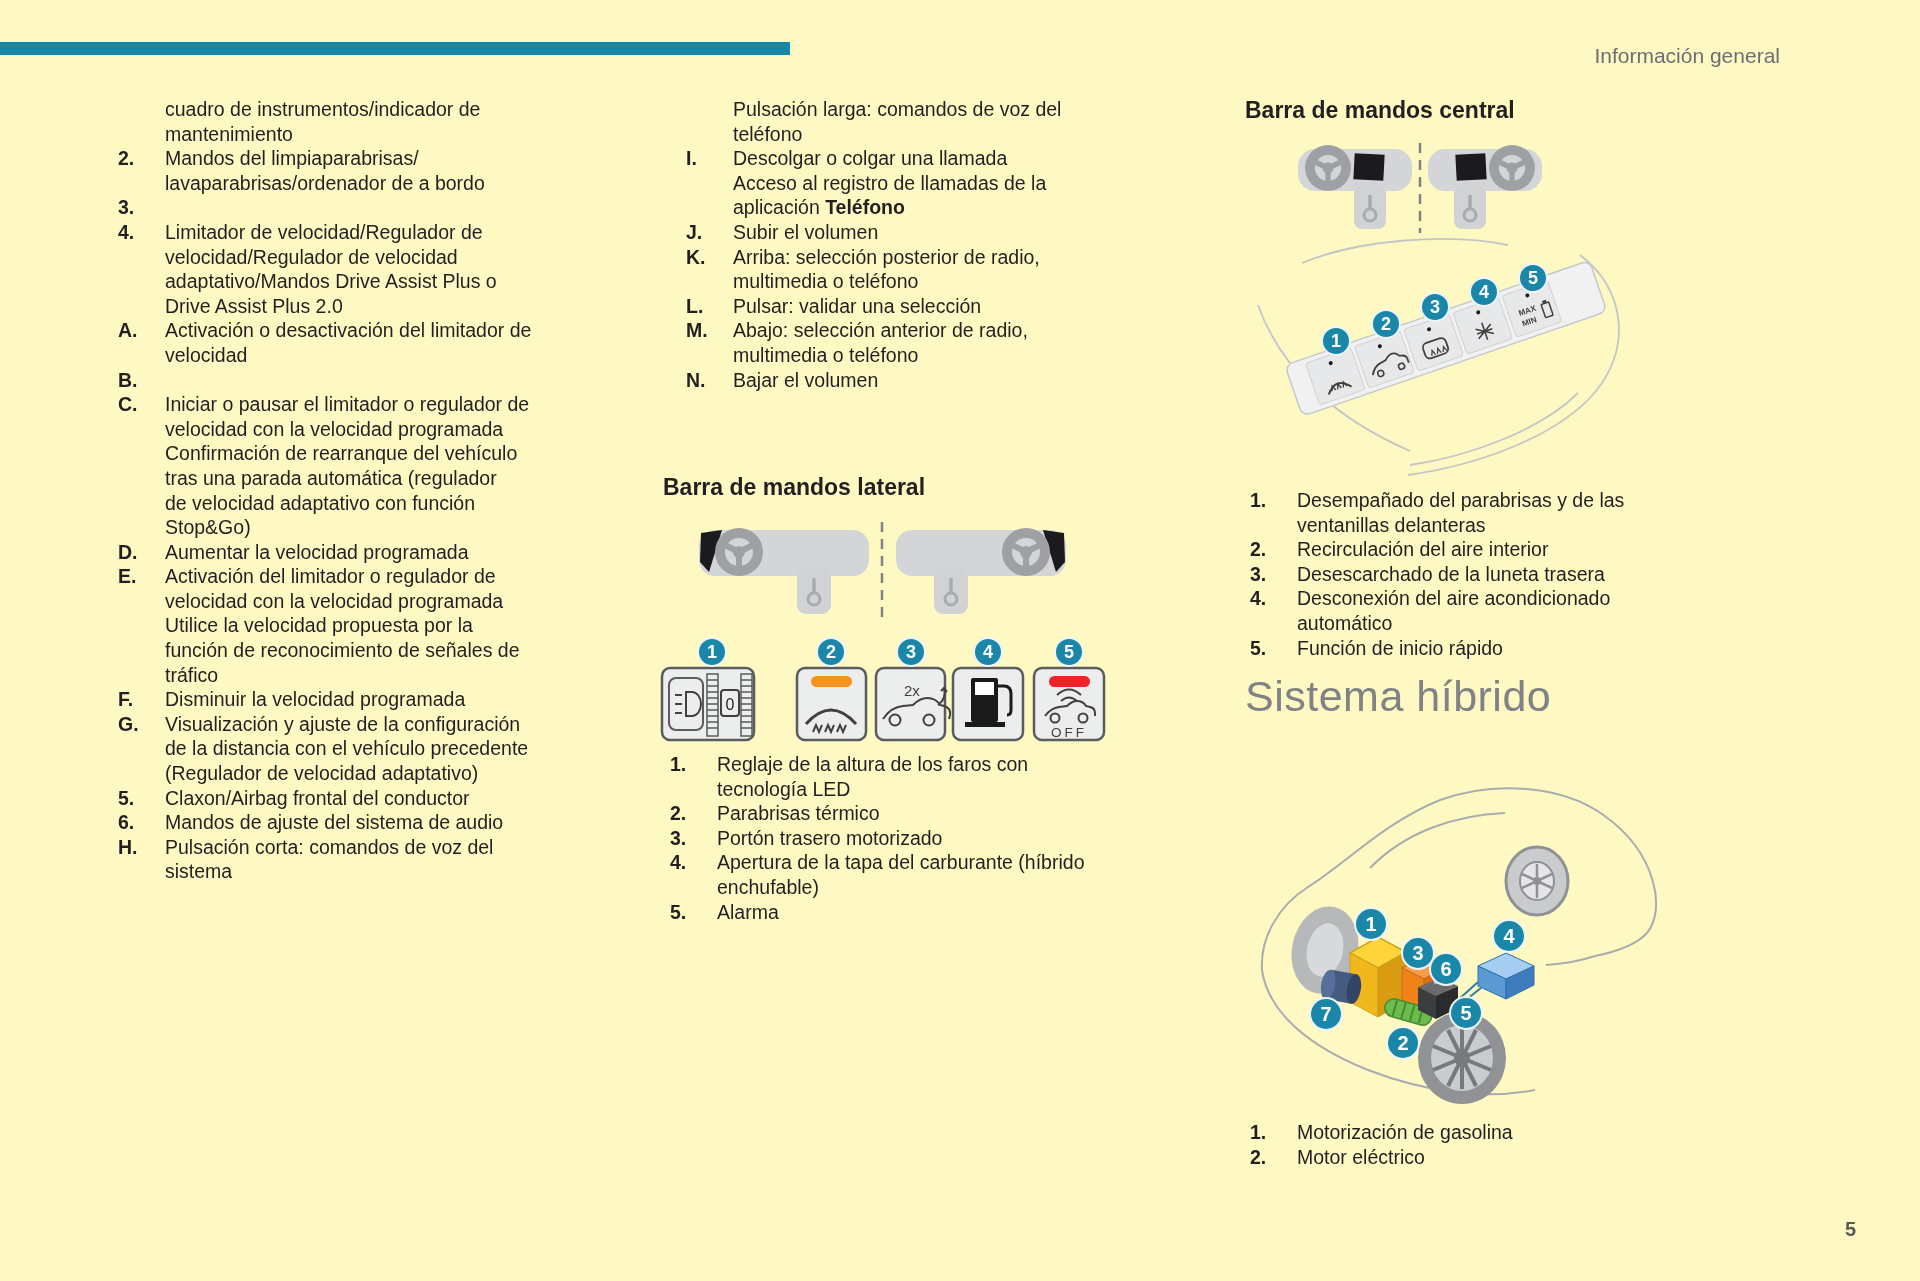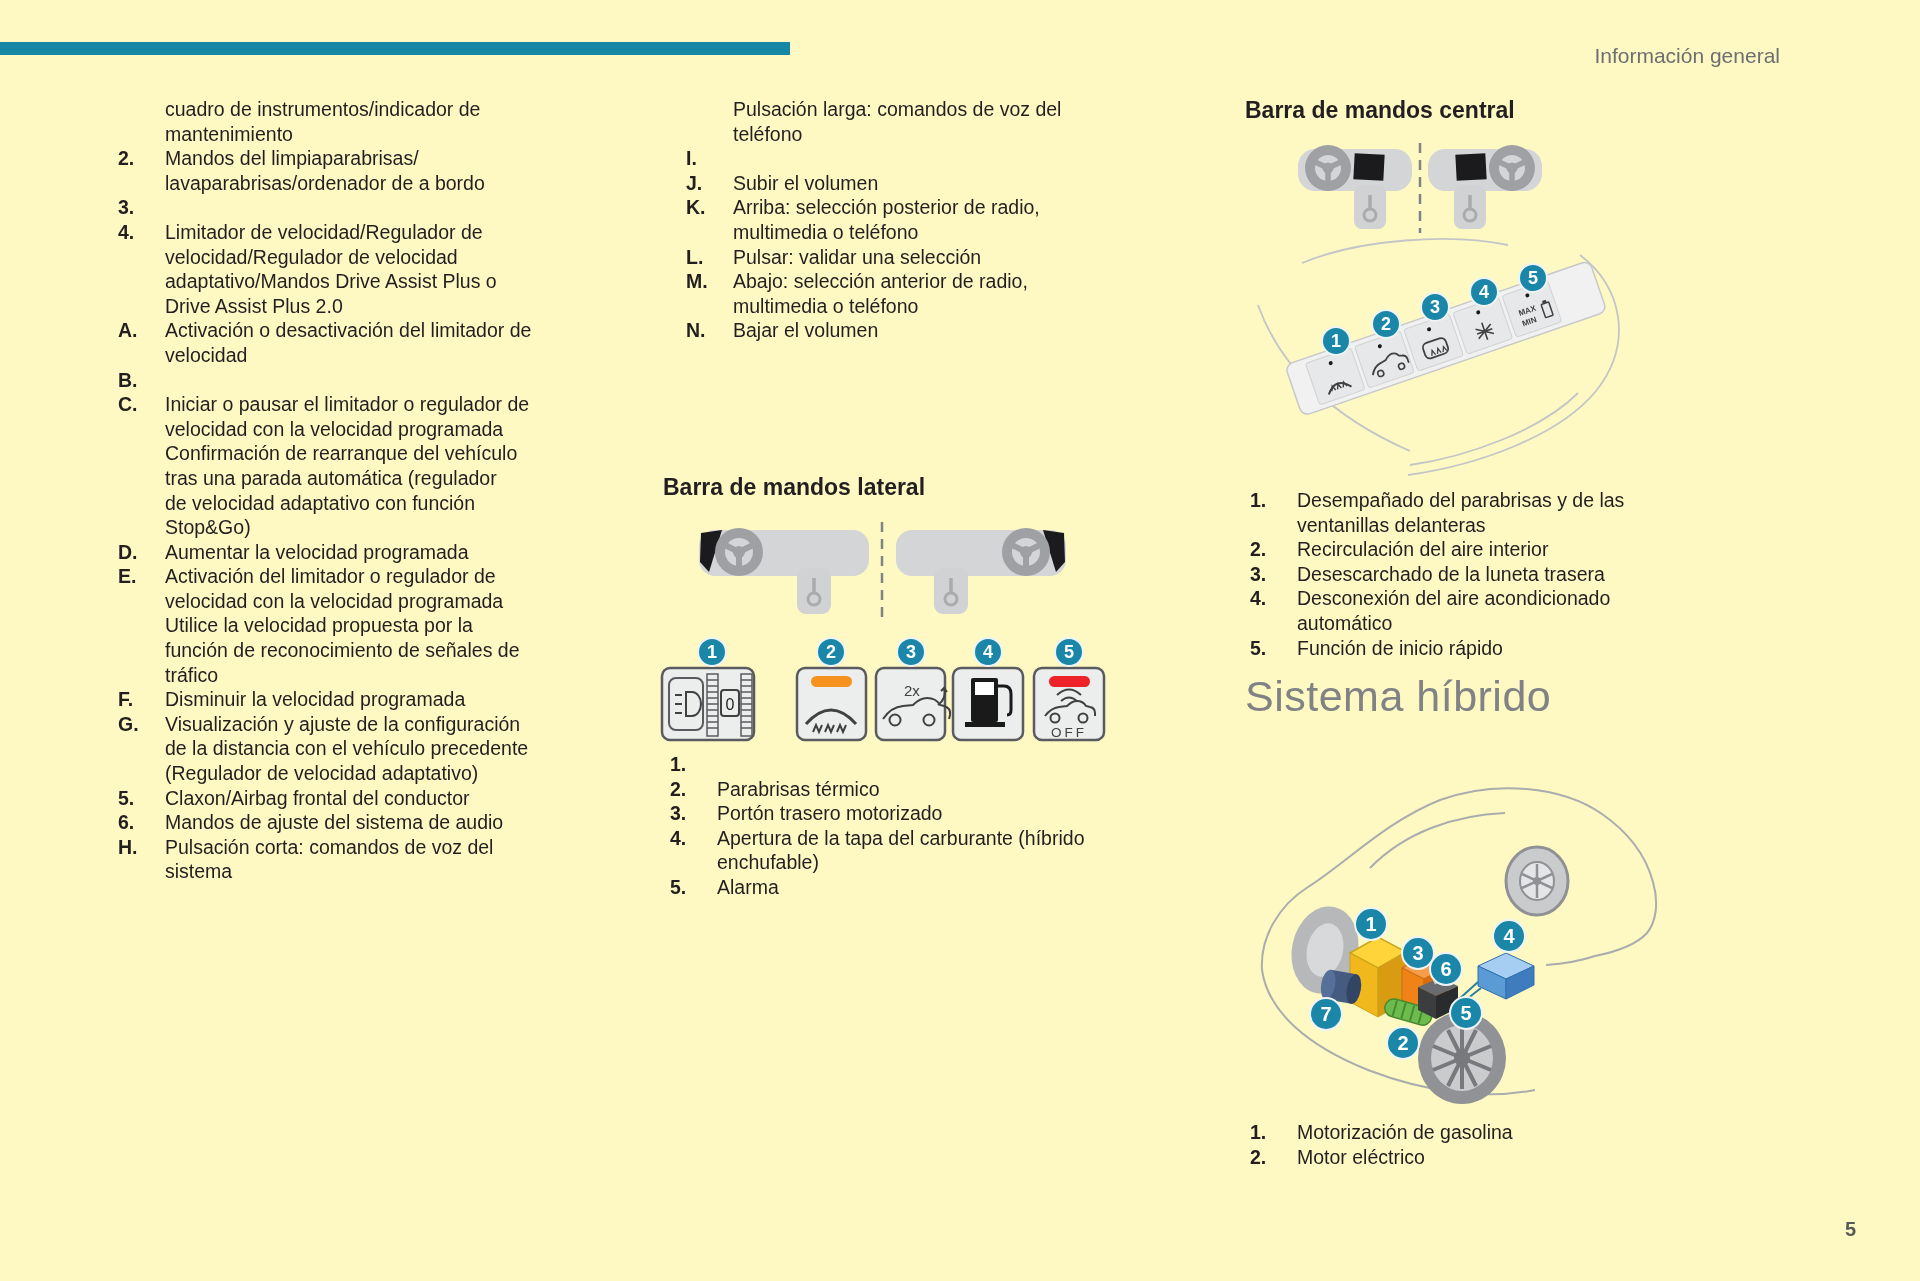--- a/index.html
+++ b/index.html
@@ -115,20 +115,23 @@
   </div>
 
   <div class="col" style="left:670px; top:97px; width:450px;margin-left:16px;">
     <div class="li">
         <span class="lbl"></span>
         <div class="txt">Pulsación larga: comandos de voz del
 teléfono</div>
       </div>
     <div class="li">
         <span class="lbl">I.</span>
+        <div class="txt"><span>Descolgar o colgar una llamada
+Acceso al registro de llamadas de la
+aplicación </span><b>Teléfono</b></div>
       </div>
     <div class="li">
         <span class="lbl">J.</span>
         <div class="txt">Subir el volumen</div>
       </div>
     <div class="li">
         <span class="lbl">K.</span>
         <div class="txt">Arriba: selección posterior de radio,
 multimedia o teléfono</div>
       </div>
@@ -223,20 +226,22 @@
 
   <div class="badge b30" style="left:697px; top:637px;">1</div>
   <div class="badge b30" style="left:816px; top:637px;">2</div>
   <div class="badge b30" style="left:896px; top:637px;">3</div>
   <div class="badge b30" style="left:973px; top:637px;">4</div>
   <div class="badge b30" style="left:1054px; top:637px;">5</div>
 
   <div class="col" style="left:670px; top:752px; width:450px;">
     <div class="li">
         <span class="lbl">1.</span>
+        <div class="txt">Reglaje de la altura de los faros con
+tecnología LED</div>
       </div>
     <div class="li">
         <span class="lbl">2.</span>
         <div class="txt">Parabrisas térmico</div>
       </div>
     <div class="li">
         <span class="lbl">3.</span>
         <div class="txt">Portón trasero motorizado</div>
       </div>
     <div class="li">

